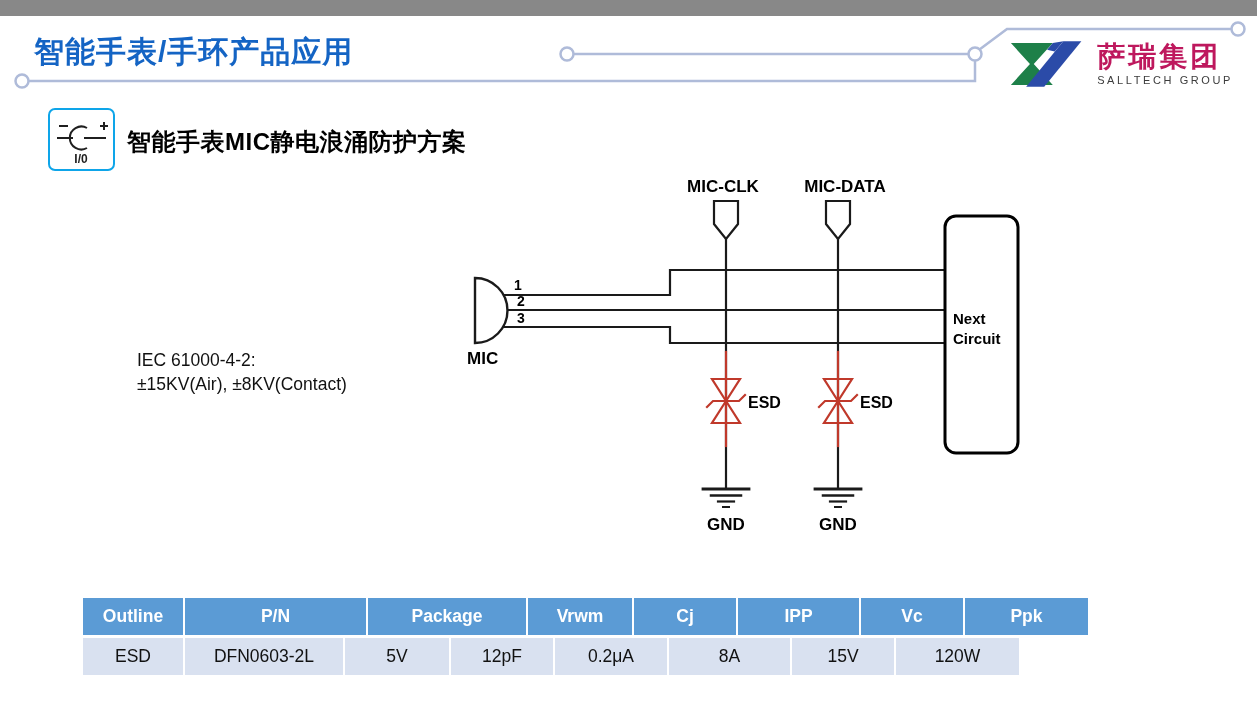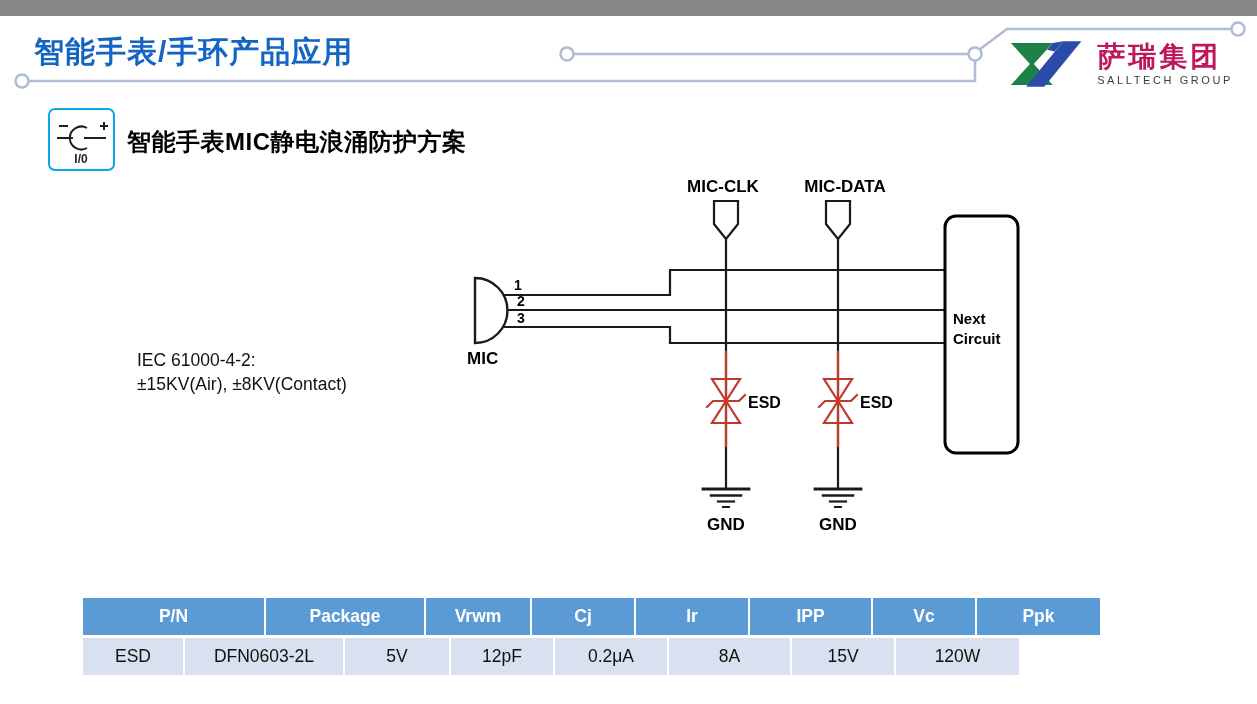--- a/index.html
+++ b/index.html
@@ -152,25 +152,25 @@
     <text x="296" y="364" text-anchor="middle" font-size="17" font-weight="bold" fill="#000">GND</text>
     <text x="408" y="364" text-anchor="middle" font-size="17" font-weight="bold" fill="#000">GND</text>
 
     <rect x="515" y="50" width="73" height="237" rx="11" fill="#fff" stroke="#000" stroke-width="3"></rect>
     <text x="523" y="158" font-size="15" font-weight="bold" fill="#000">Next</text>
     <text x="523" y="178" font-size="15" font-weight="bold" fill="#000">Circuit</text>
   </svg>
 
   <div id="spec-table">
     <div class="trow head">
+      <div class="tcell c0">Outline</div>
       <div class="tcell c1">P/N</div>
       <div class="tcell c2">Package</div>
       <div class="tcell c3">Vrwm</div>
       <div class="tcell c4">Cj</div>
-      <div class="tcell c5">Ir</div>
       <div class="tcell c6">IPP</div>
       <div class="tcell c7">Vc</div>
       <div class="tcell c8">Ppk</div>
     </div>
     <div class="trow body">
       <div class="tcell c0">ESD</div>
       <div class="tcell c2">DFN0603-2L</div>
       <div class="tcell c3">5V</div>
       <div class="tcell c4">12pF</div>
       <div class="tcell c5">0.2μA</div>

